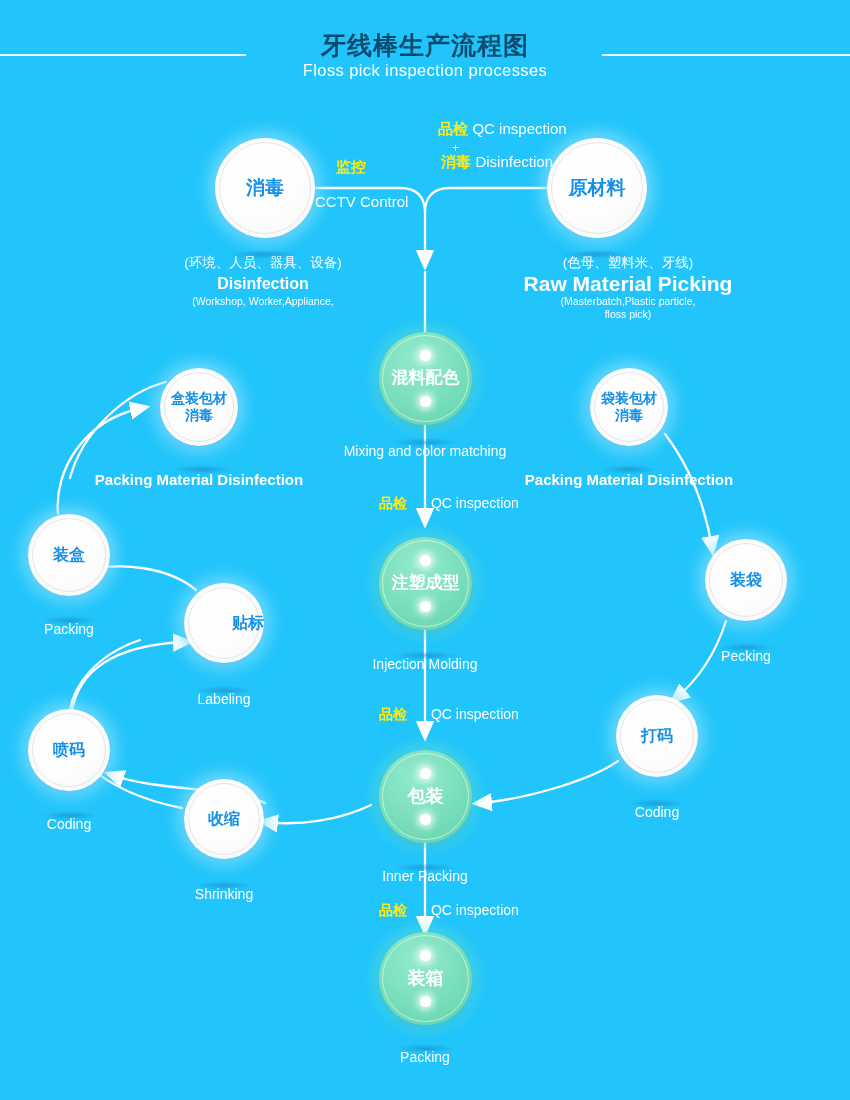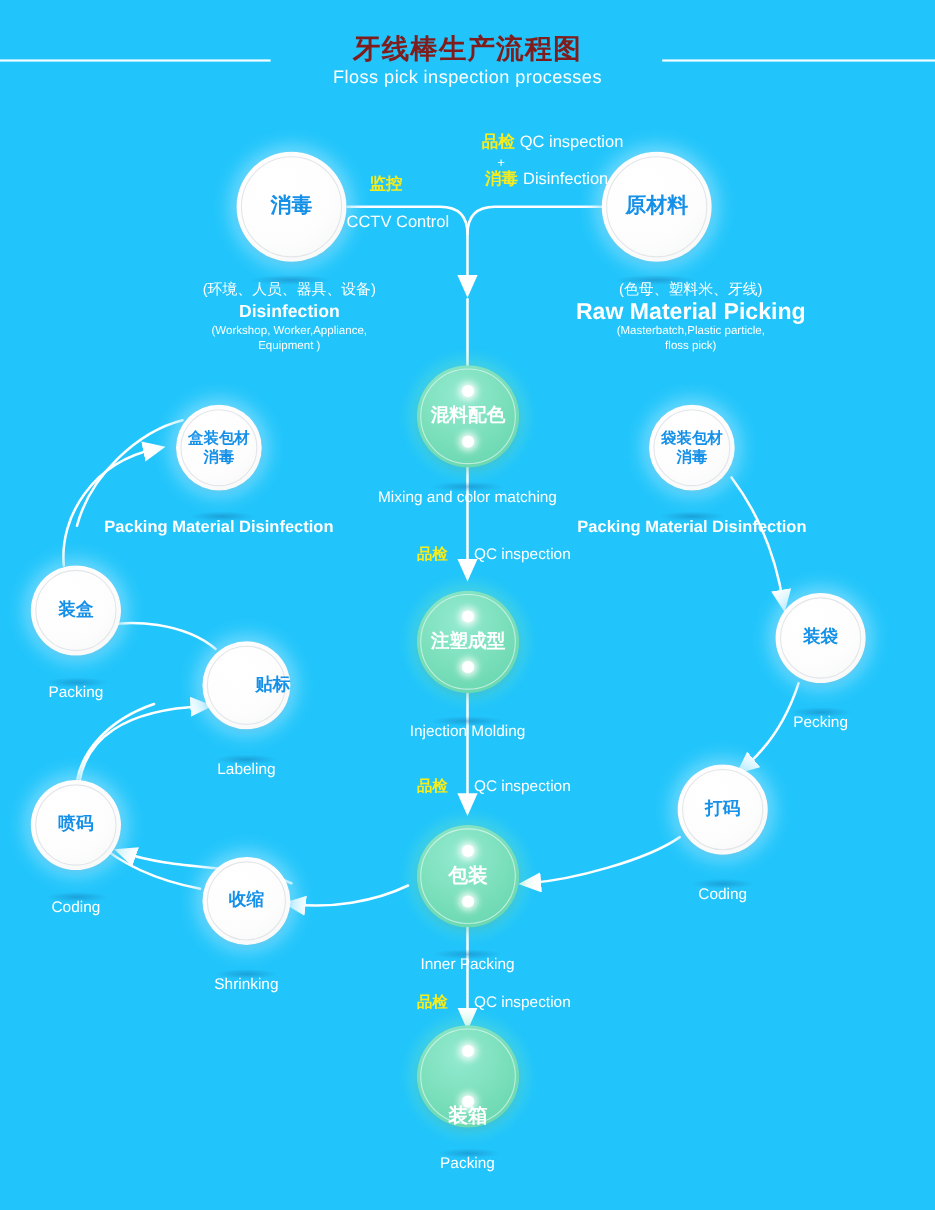--- a/index.html
+++ b/index.html
@@ -11,21 +11,21 @@
   }
   #stage{position:absolute;left:0;top:0;width:850px;height:1100px;}
 
   
   .hdr-rule{position:absolute;height:2px;background:#ffffff;opacity:.95;}
   #rule-left{left:0;top:54px;width:246px;}
   #rule-right{left:602px;top:54px;width:248px;}
 
   #title-cn{
     position:absolute;left:0;top:30px;width:850px;text-align:center;
-    color:#7f1d1d;font-size:25px;font-weight:bold;letter-spacing:1px;
+    color:#0c4a6e;font-size:25px;font-weight:bold;letter-spacing:1px;
     line-height:30px;
   }
   #title-en{
     position:absolute;left:0;top:60px;width:850px;text-align:center;
     color:#ffffff;font-size:16.5px;font-weight:normal;letter-spacing:.4px;
     line-height:20px;
   }
 
   
   #links{position:absolute;left:0;top:0;width:850px;height:1100px;}
@@ -156,21 +156,21 @@
     <span class="lbl">包装</span>
     <span class="dot bot"></span>
   </div>
 
   <div class="node green" style="left:379px;top:537px;width:93px;height:93px;font-size:17px;">
     <span class="dot top"></span>
     <span class="lbl">注塑成型</span>
     <span class="dot bot"></span>
   </div>
 
-  <div class="node green" style="left:379px;top:932px;width:93px;height:93px;font-size:18px;align-items:flex-end;">
+  <div class="node green" style="left:379px;top:932px;width:93px;height:93px;font-size:18px;">
     <span class="dot top"></span>
     <span class="lbl">装箱</span>
     <span class="dot bot"></span>
   </div>
 
   <div class="node white" style="left:160px;top:368px;width:78px;height:78px;font-size:14px;">
     <span class="lbl">
       <span>盒装包材</span><br>
       <span>消毒</span>
     </span>
@@ -224,21 +224,20 @@
   <div class="mon" style="left:441px;top:153px;">
     <span class="k">消毒</span>
     <span class="v">Disinfection</span>
   </div>
 
   <div class="shadowline" style="left:228px;top:250px;width:72px;"></div>
   <div class="cap" style="left:118px;top:254px;width:290px;">
     <span class="en cap-cn">(环境、人员、器具、设备)</span>
     <span class="en cap-en-b" style="font-size:16px;line-height:23px;">Disinfection</span>
     <span class="en cap-small">(Workshop, Worker,Appliance,</span>
-    <span class="en cap-small">Equipment )</span>
   </div>
 
   <div class="shadowline" style="left:560px;top:250px;width:72px;"></div>
   <div class="cap" style="left:463px;top:254px;width:330px;">
     <span class="en cap-cn">(色母、塑料米、牙线)</span>
     <span class="en cap-en-b" style="font-size:21px;line-height:23px;">Raw Material Picking</span>
     <span class="en cap-small">(Masterbatch,Plastic particle,</span>
     <span class="en cap-small">floss pick)</span>
   </div>
 

